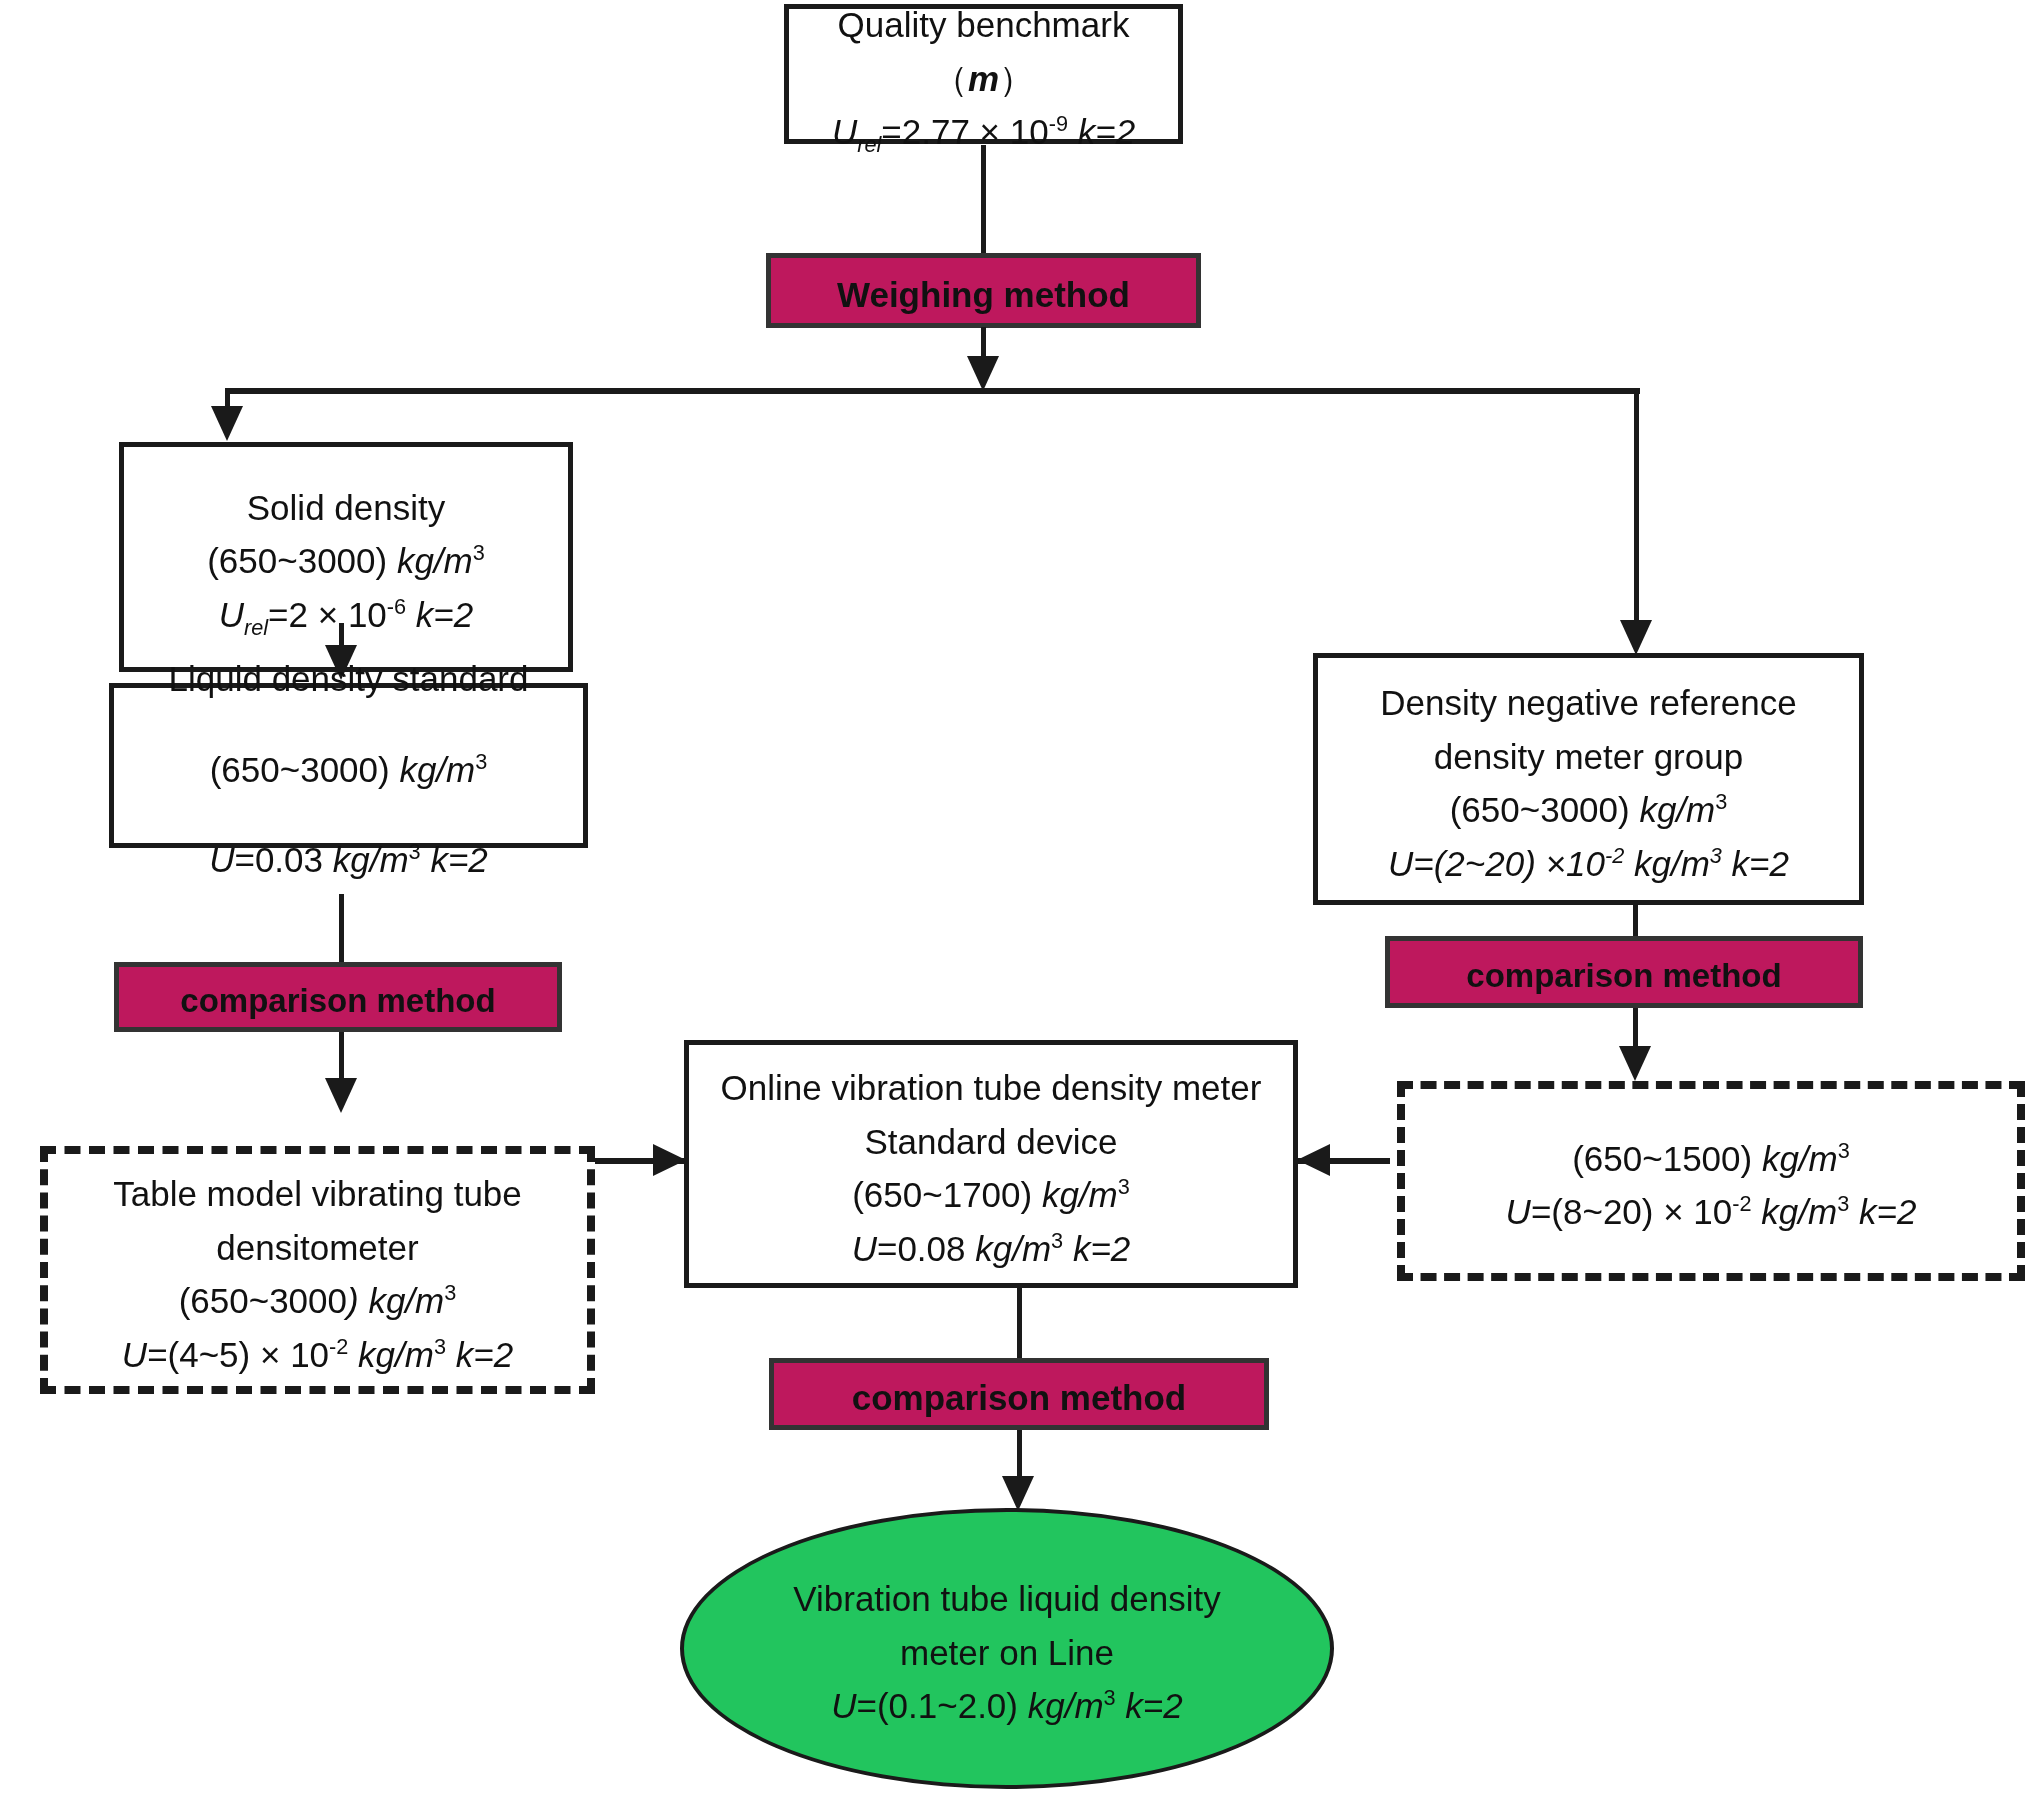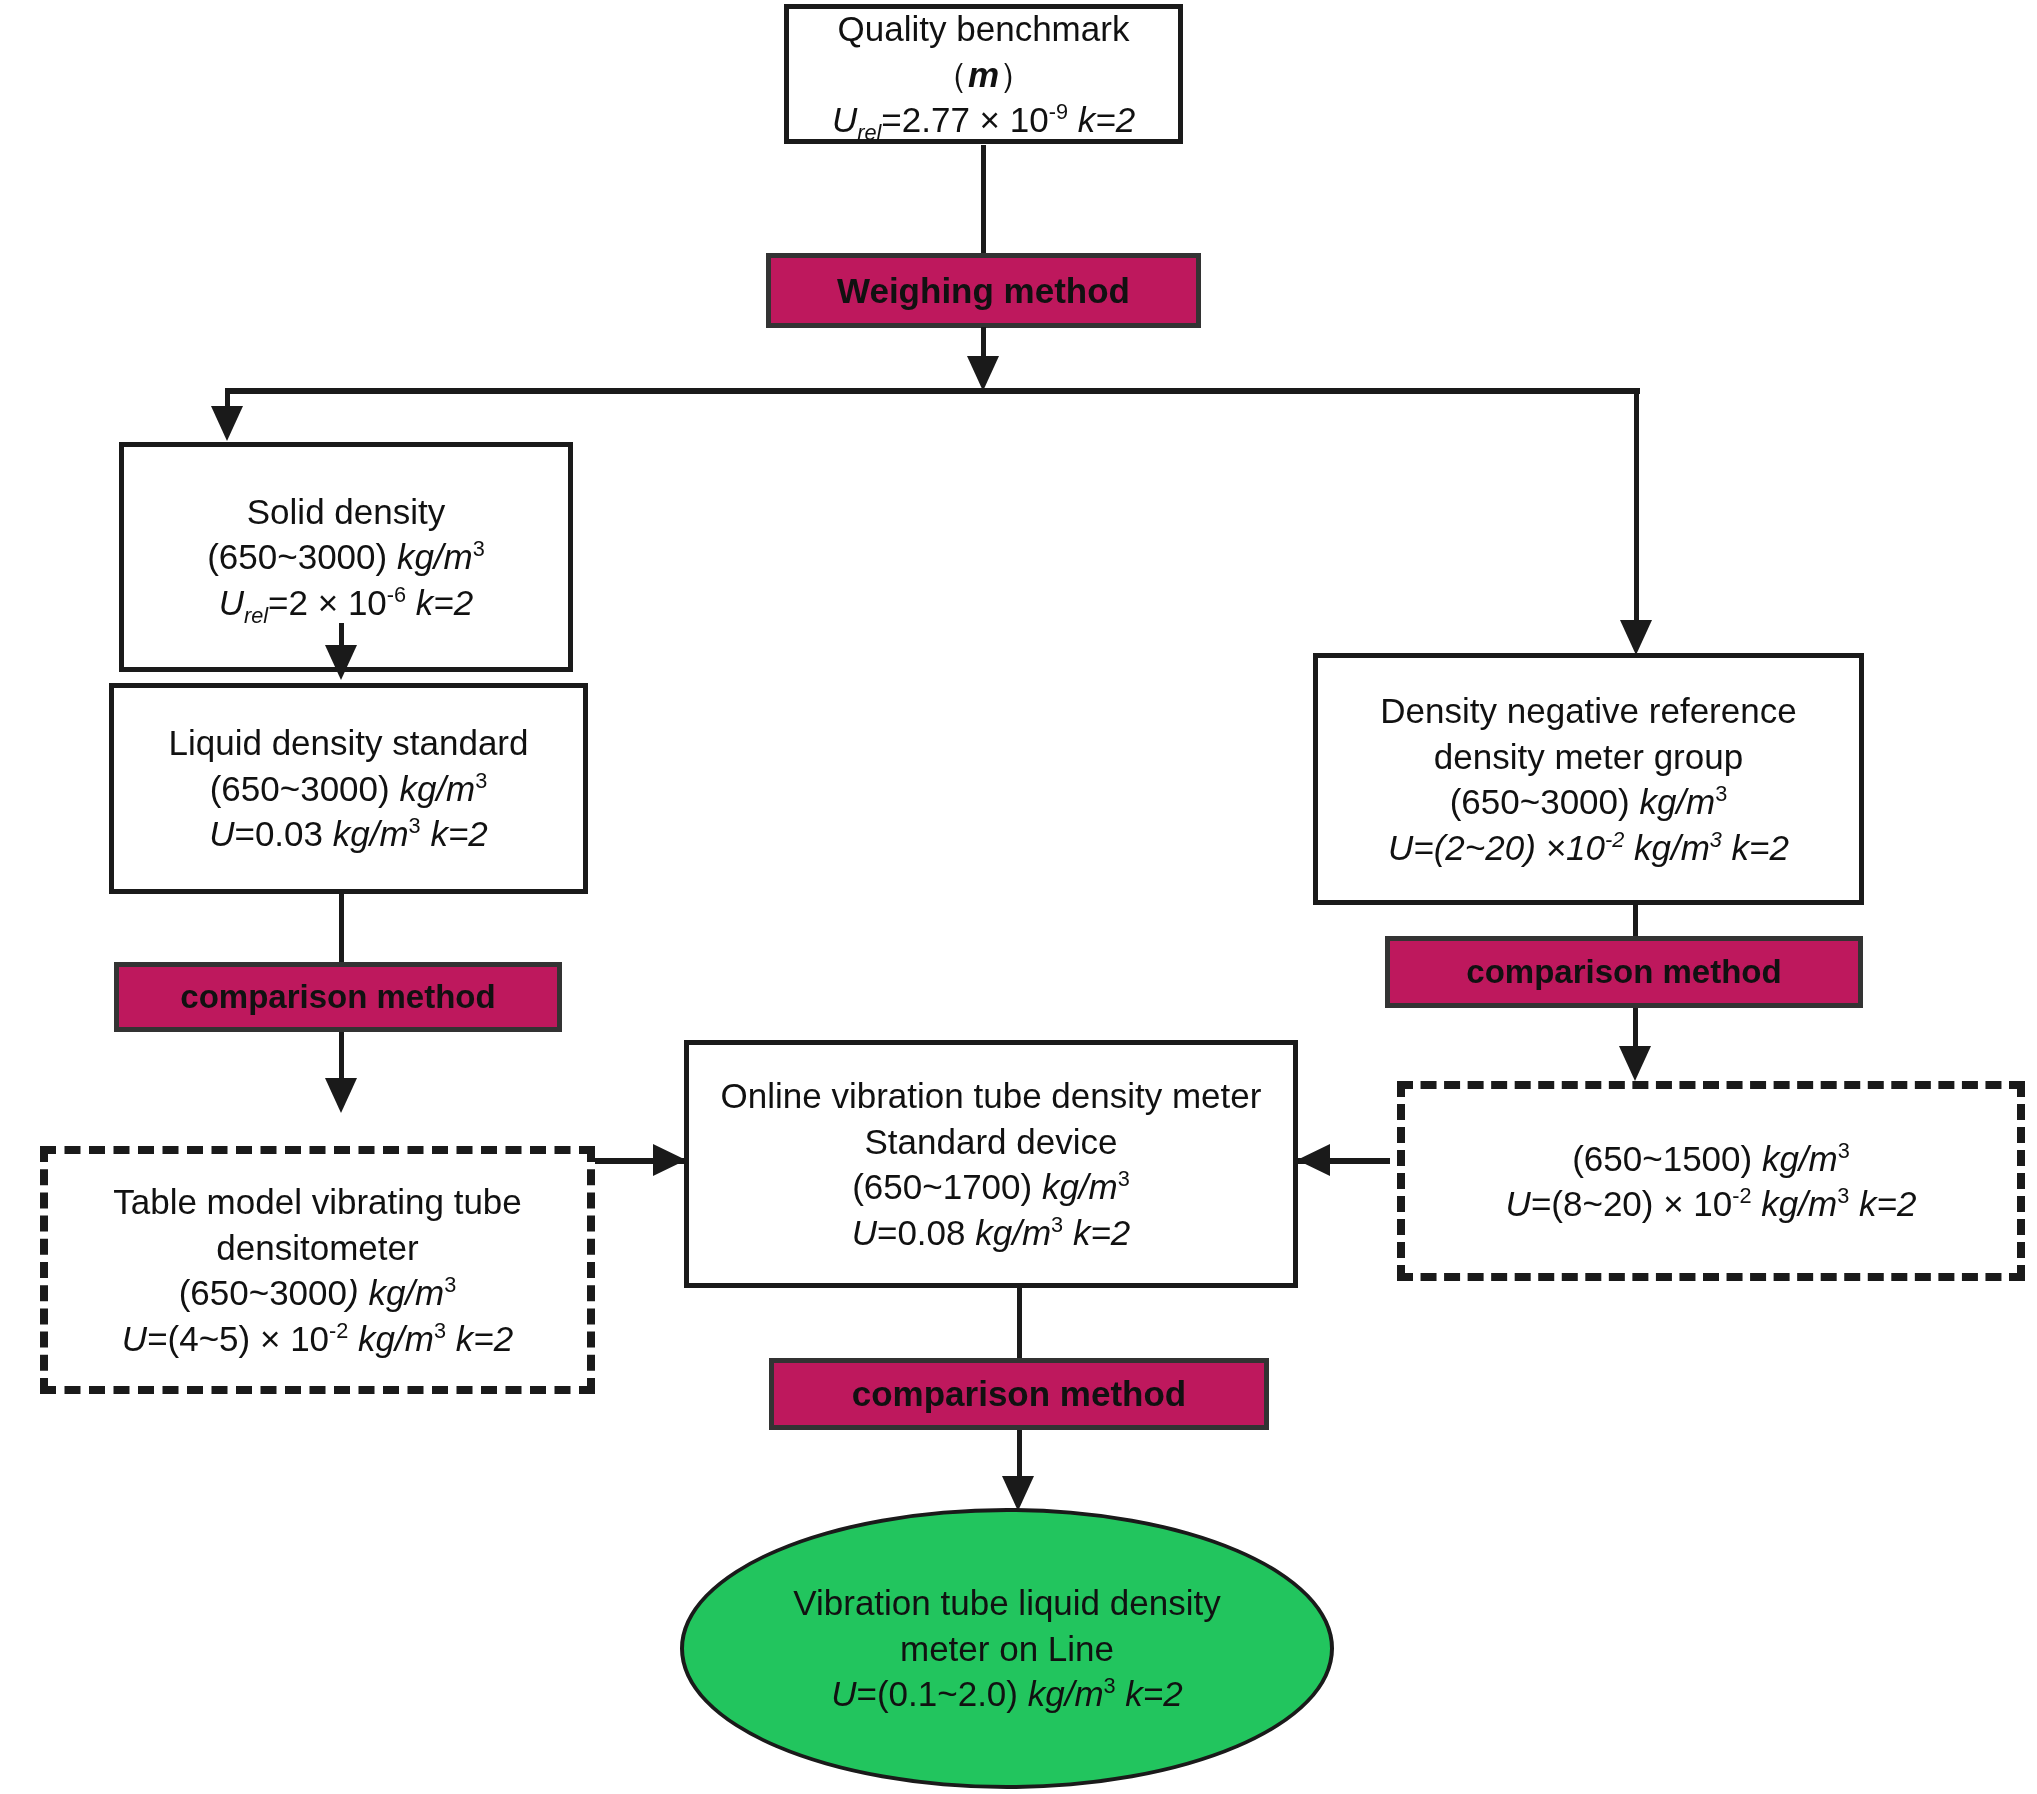--- a/index.html
+++ b/index.html
@@ -22,21 +22,21 @@
     position: absolute;
     box-sizing: border-box;
     display: flex;
     flex-direction: column;
     align-items: center;
     justify-content: center;
     text-align: center;
     background: #ffffff;
     line-height: 1.30;
   }
-  .node .ln { display: block; white-space: nowrap; }
+  .node .ln { display: block; white-space: nowrap; margin-top: 8px; }
 
   .solid-box {
     border: 5.3px solid #1a1a1a;
   }
   .dashed-box {
     border: 8px dashed #1a1a1a;
     background: transparent;
   }
   .method-box {
     border: 5.3px solid #333333;
@@ -116,21 +116,21 @@
 
   <div class="node solid-box" style="left:119px; top:442px; width:454px; height:230px; font-size:35px;">
     <span class="ln t-sans">Solid density</span>
     <span class="ln t-sans"><span>(650~3000) </span><span class="ital">kg/m</span><sup>3</sup></span>
     <span class="ln t-sans"><span class="ital">U</span><sup class="ital" style="vertical-align:sub;">rel</sup><span>=2  × 10</span><sup>-6</sup><span class="ital"> k=2</span></span>
   </div>
 
   <div class="conn vline" style="left:339px; top:623px; height:26px;"></div>
   <div class="arrow-down" style="left:325px; top:645px;"></div>
 
-  <div class="node solid-box" style="left:109px; top:683px; width:479px; height:211px; font-size:35px;">
+  <div class="node solid-box" style="left:109px; top:683px; width:479px; height:165px; font-size:35px;gap:37px;">
     <span class="ln t-sans">Liquid density standard</span>
     <span class="ln t-sans"><span>(650~3000) </span><span class="ital">kg/m</span><sup>3</sup></span>
     <span class="ln t-sans"><span class="ital">U</span><span>=0.03 </span><span class="ital">kg/m</span><sup>3</sup><span class="ital"> k=2</span></span>
   </div>
 
   <div class="conn vline" style="left:339px; top:894px; height:68px;"></div>
 
   <div class="node method-box" style="left:114px; top:962px; width:448px; height:70px; font-size:33px;">
     <span class="ln t-sans">comparison method</span>
   </div>

